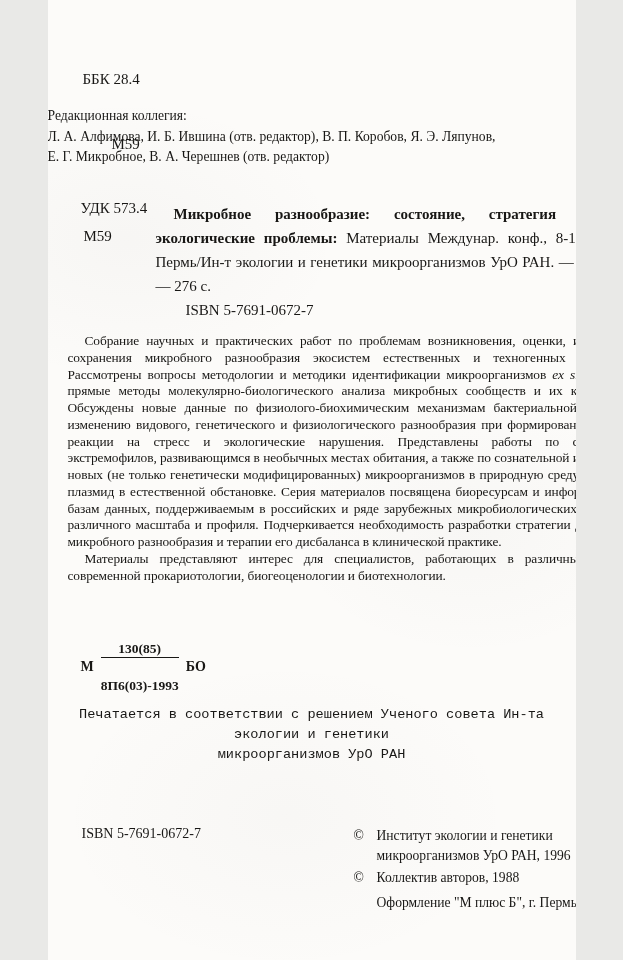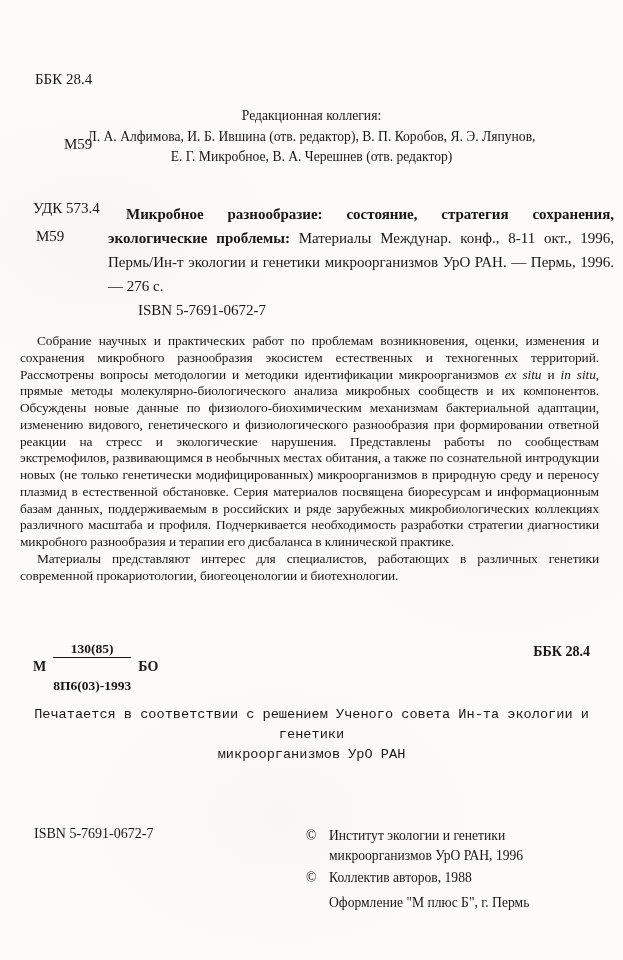--- a/index.html
+++ b/index.html
@@ -2,21 +2,21 @@
 <html><head>
 <meta charset="utf-8">
 <style>
   html, body {
     margin: 0;
     padding: 0;
     background: #e9e9e7;
   }
   .page {
     position: relative;
-    width: 623px;
+    width: 528px;
     height: 960px;
     margin: 0 auto;
     background: #fcfbf9;
     background-image:
       radial-gradient(ellipse 300px 200px at 15% 25%, rgba(120,120,115,0.04), transparent 70%),
       radial-gradient(ellipse 260px 180px at 80% 55%, rgba(120,120,115,0.035), transparent 70%),
       radial-gradient(ellipse 320px 220px at 45% 85%, rgba(120,120,115,0.03), transparent 70%);
     color: #181715;
     font-family: "Liberation Serif", "DejaVu Serif", serif;
     overflow: hidden;
@@ -33,21 +33,21 @@
   }
   .codes .c-bbk { padding-left: 2px; }
   .codes .c-sign { padding-left: 31px; }
 
   
   .editorial {
     position: absolute;
     top: 106px;
     left: 0;
     width: 100%;
-    text-align: center;
+    text-align: left;
     font-size: 13.6px;
     line-height: 20.5px;
   }
 
   
   .entry-label {
     position: absolute;
     left: 36px;
     top: 228px;
     font-size: 15px;

